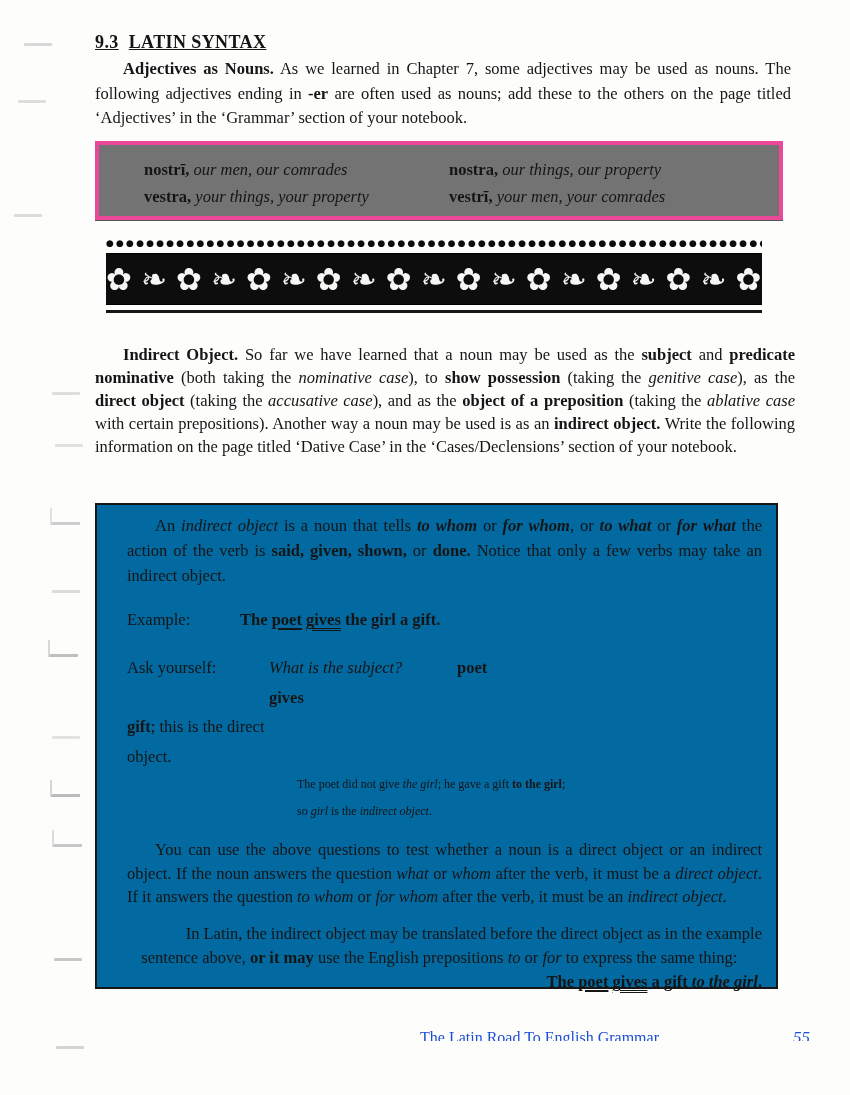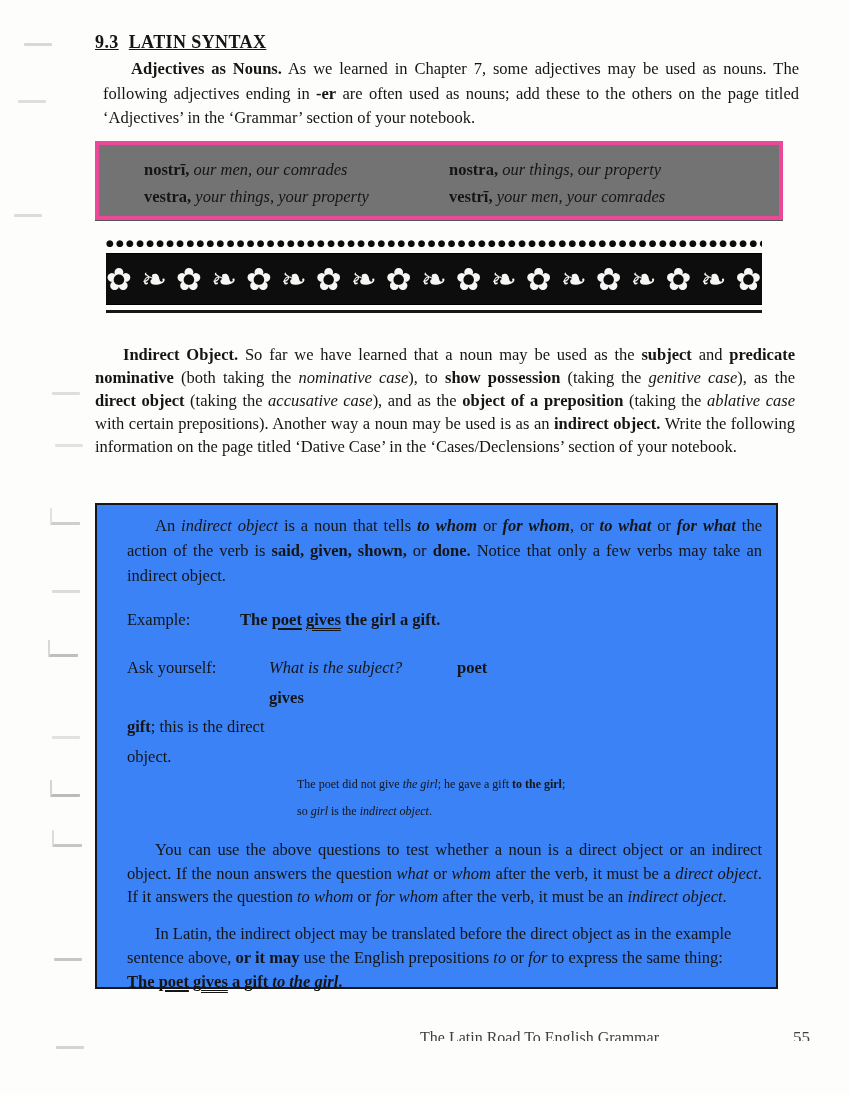--- a/index.html
+++ b/index.html
@@ -28,24 +28,24 @@
     border-bottom:3px solid #b0b0b0;
   }
   
   .heading{
     position:absolute;left:95px;top:32px;
     font-size:18px;font-weight:bold;
     letter-spacing:.4px;
     display:flex;gap:10px;text-decoration:underline;
   }
   
-  .para{margin:0;font-size:16.5px;}
+  .para{margin:0;font-size:16.5px;text-align:right;}
   .intro{
     position:absolute;left:95px;top:57px;width:696px;
-    line-height:24.5px;text-indent:28px;text-align:justify;margin-left:8px;
+    line-height:24.5px;text-indent:28px;text-align:justify;
   }
   
   .vocab-box{
     position:absolute;left:95px;top:141px;width:680px;height:71px;
     border:4px solid #ec4899;
     box-shadow:0 1px 0 #555;
     background:#737373;
   }
   .vb-grid{
     display:grid;grid-template-columns:305px 1fr;
@@ -73,21 +73,21 @@
   .rule{margin-top:5px;height:3px;background:#161616;}
   
   .io-para{
     position:absolute;left:95px;top:344px;width:700px;
     line-height:22.9px;text-indent:28px;text-align:justify;
   }
   
   .rule-box{
     position:absolute;left:95px;top:503px;width:683px;height:486px;
     border:2px solid #161616;
-    background:#3b82f6;
+    background:#0369a1;
     padding:0;box-sizing:border-box;
   }
   .rb-inner{padding:8px 14px 0 30px;}
   .def{line-height:25px;text-indent:28px;text-align:justify;}
   .example-row{
     margin-top:19px;display:flex;font-size:16.5px;line-height:25px;
   }
   .example-row .label{width:113px;flex:none;}
   .example-row .sentence{font-weight:bold;}
   .ask-grid{
@@ -104,24 +104,24 @@
   
   .st-b{font-weight:bold;}
   .st-i{font-style:italic;}
   .st-u{text-decoration:underline;text-decoration-thickness:1.8px;text-underline-offset:3px;}
   .st-d{text-decoration:underline double;text-decoration-thickness:1.2px;text-underline-offset:3px;}
   
   .footer{
     position:absolute;left:420px;top:1028px;width:400px;height:13px;
     overflow:hidden;
     display:flex;justify-content:space-between;align-items:flex-start;
-    font-size:16px;line-height:19px;color:#404040;
+    font-size:16px;line-height:19px;color:#1d4ed8;
     font-family:"Liberation Serif",serif;
   }
-  .fpage{font-size:17px;margin-right:10px;}
+  .fpage{font-size:17px;margin-right:10px;font-style:italic;}
 </style>
 </head>
 <body>
 
 <div class="page">
 
   <div class="mark" style="left:24px;top:43px;opacity:.55"></div>
   <div class="mark" style="left:18px;top:100px;opacity:.45"></div>
   <div class="mark" style="left:14px;top:214px;opacity:.5"></div>
   <div class="mark" style="left:52px;top:392px;opacity:.45"></div>

